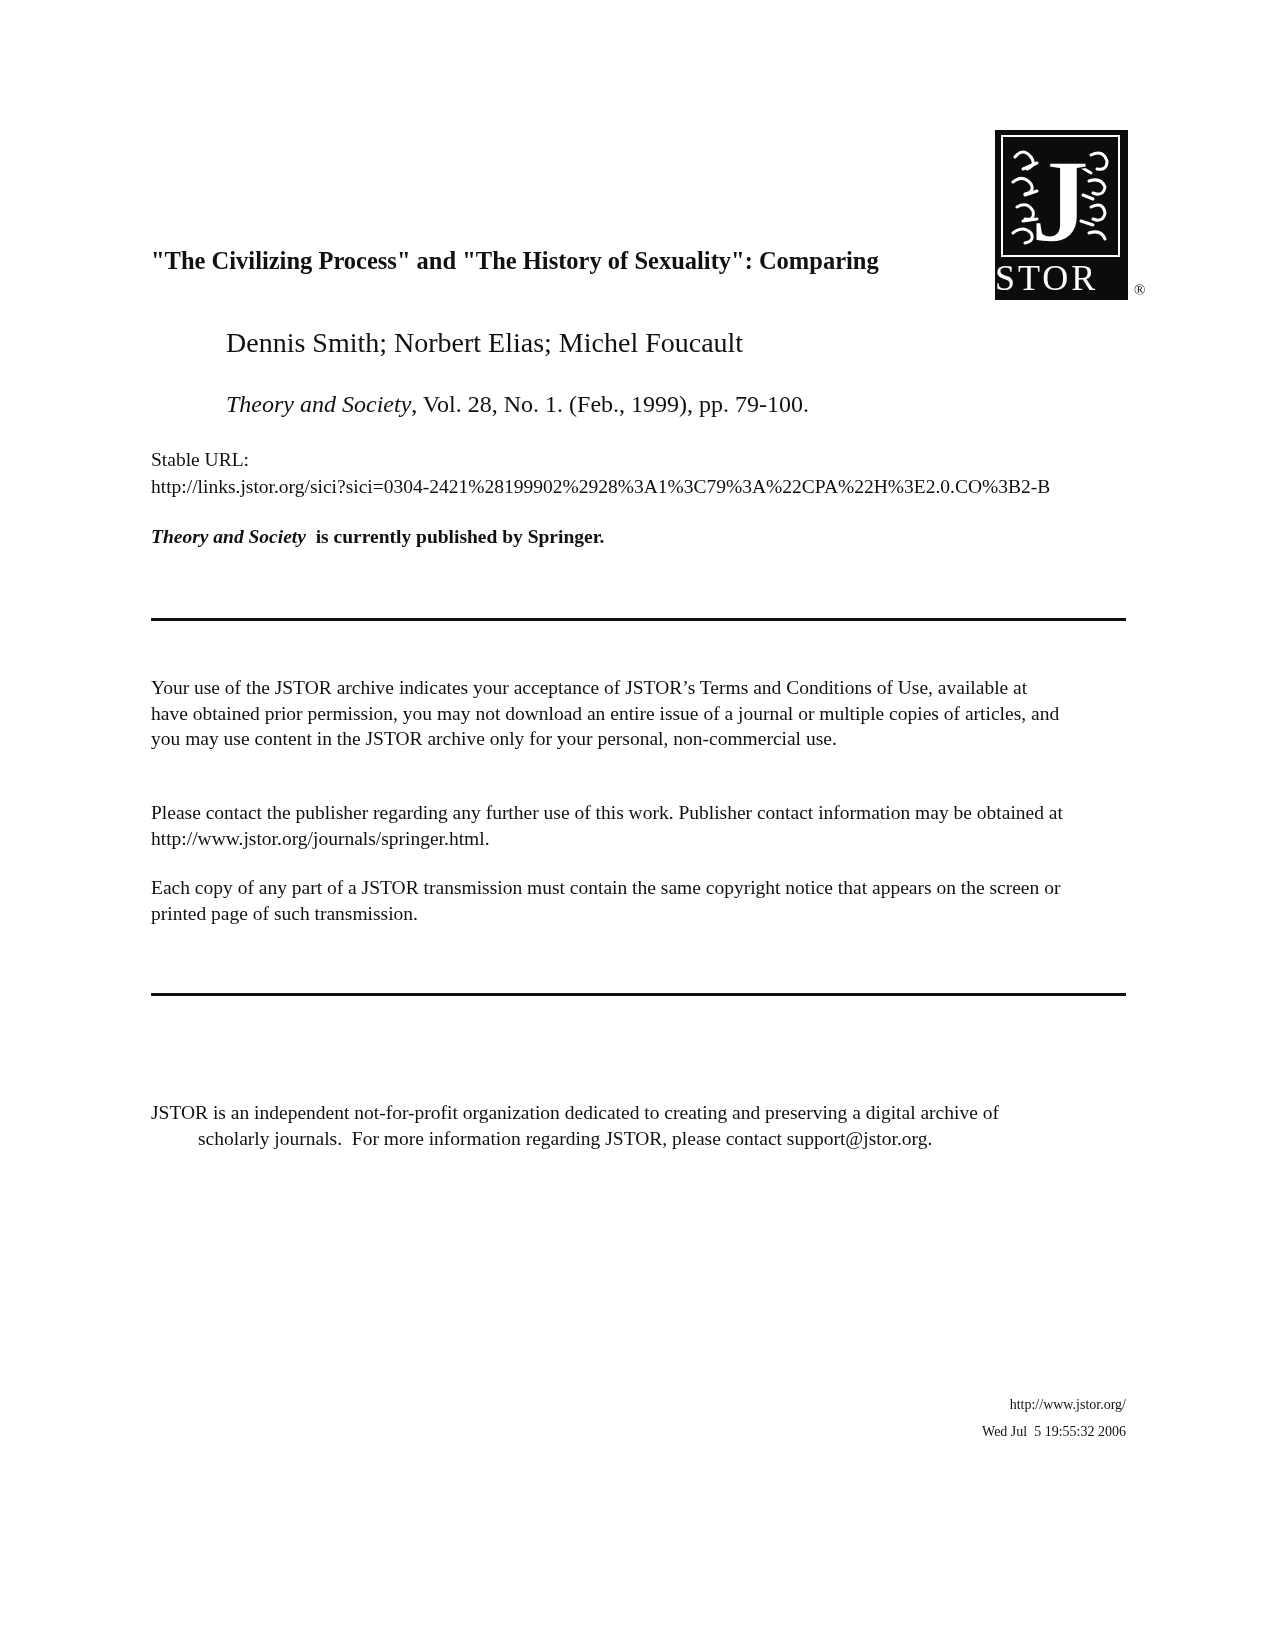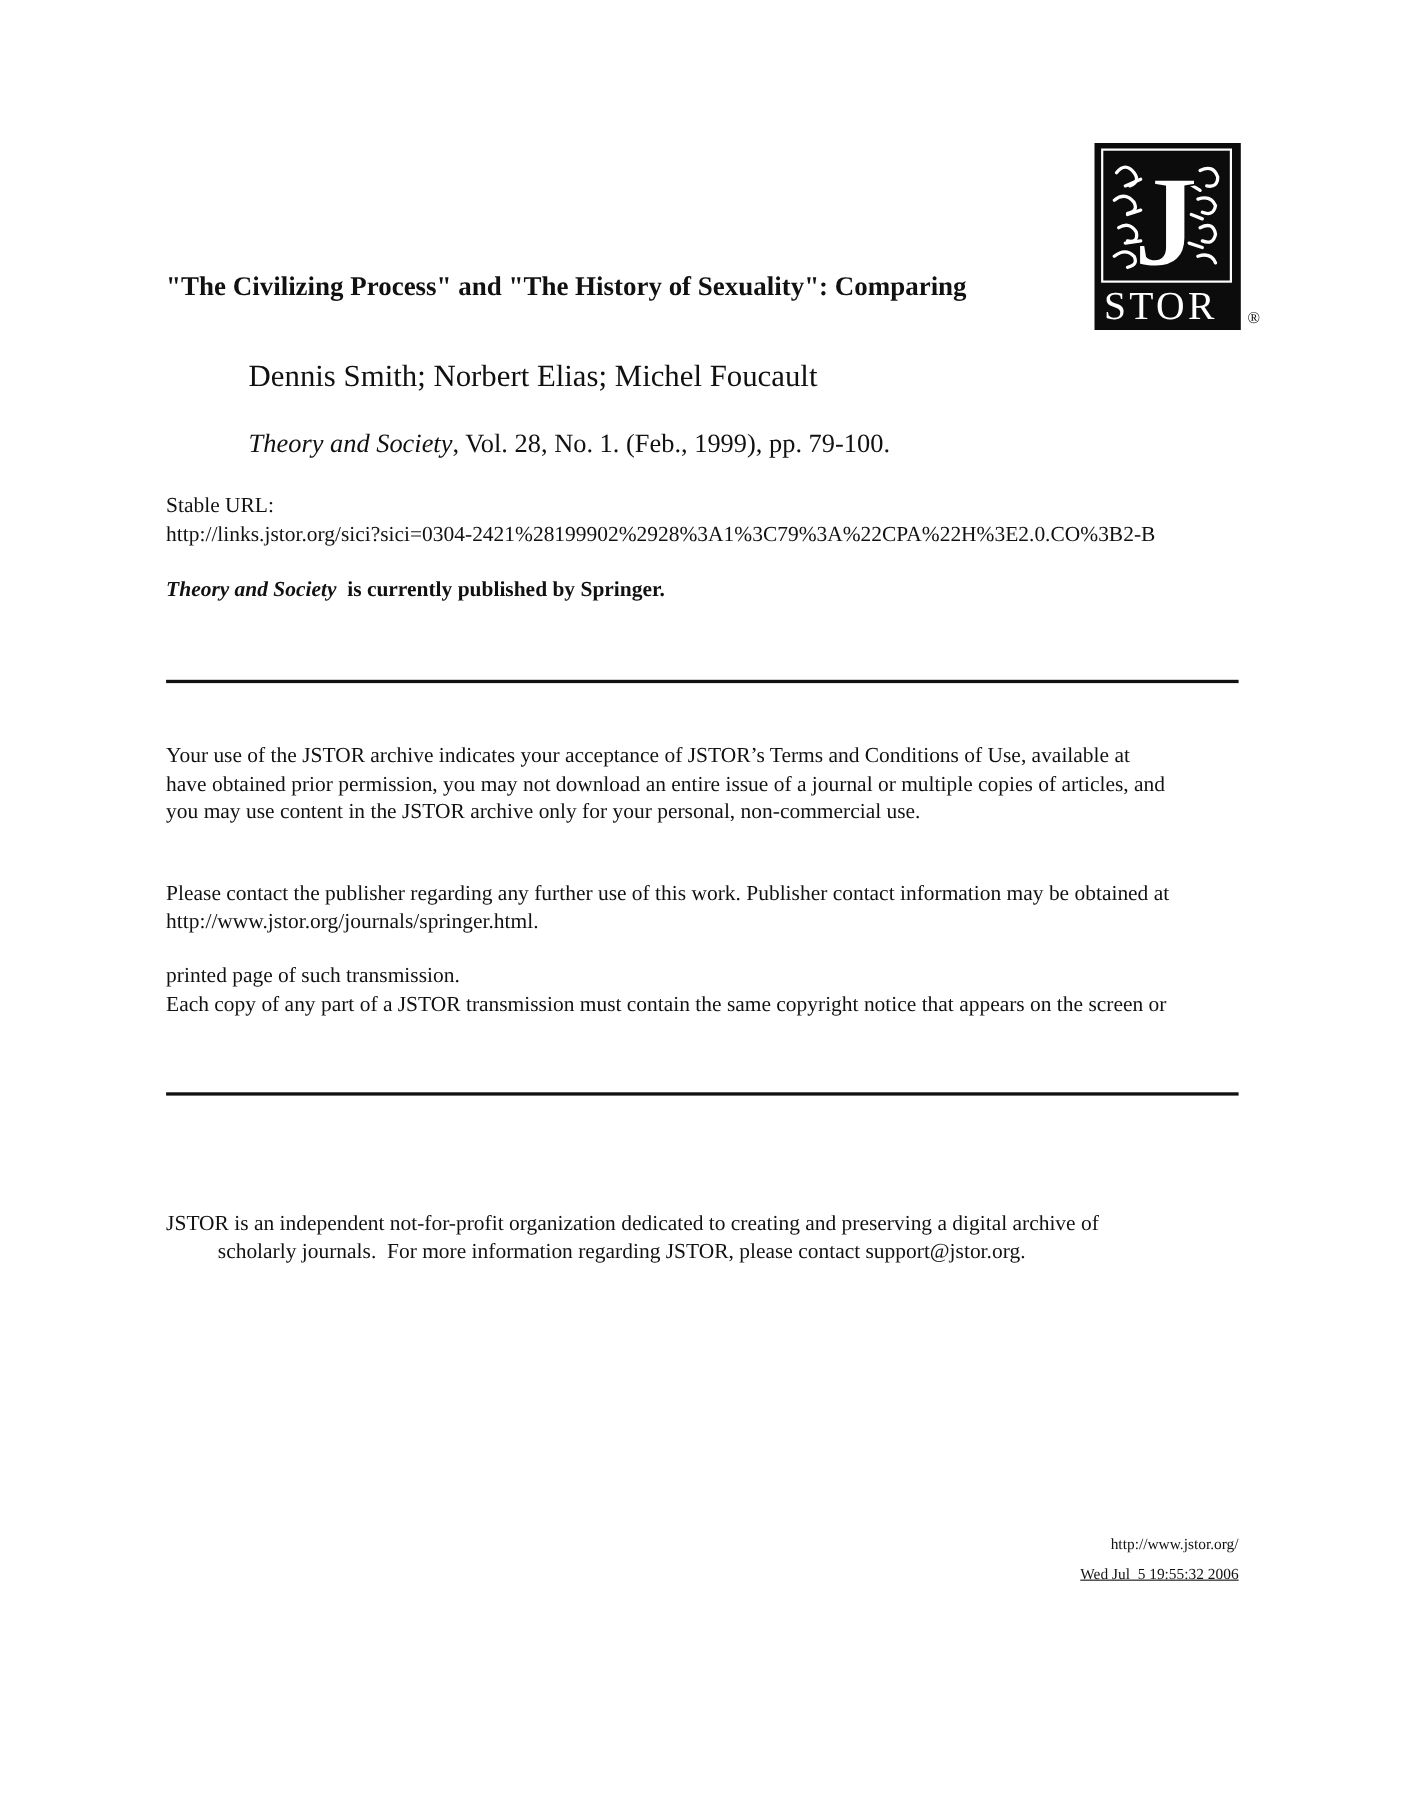--- a/index.html
+++ b/index.html
@@ -14,21 +14,21 @@
   .stable { left:151px; top:447px; }
   .url { left:151px; top:474px; }
   .publisher { left:151px; top:524px; }
   .publisher i { font-style:italic; }
   .rule { position:absolute; left:151px; width:975px; height:3px; background:#111; }
   .para { position:absolute; left:151px; width:980px; font-size:19.5px; line-height:25.5px; }
   .para .ln { display:block; white-space:nowrap; }
   .footer { position:absolute; right:149px; top:1391px; text-align:right; font-size:14px; line-height:27px; }
   .logo { position:absolute; left:995px; top:130px; width:133px; height:170px; background:#0c0c0c; }
   .logo .frame { position:absolute; left:6px; top:5px; width:119px; height:122px; border:2px solid #fff; box-sizing:border-box; }
-  .logo .stor { position:absolute; left:0; top:128px; width:112px; text-align:right; color:#fff;
+  .logo .stor { position:absolute; left:0; top:128px; width:112px; text-align:left; color:#fff;
                 font-family:"Liberation Serif", serif; font-size:36px; letter-spacing:3px; line-height:40px; }
   .reg { position:absolute; left:1134px; top:282px; font-size:15px; }
 </style>
 </head>
 <body>
 
 <div class="logo">
   <div class="frame">
     <svg width="115" height="118" viewBox="0 0 115 118">
       <g fill="none" stroke="#ffffff" stroke-width="3" stroke-linecap="round">
@@ -70,27 +70,27 @@
   <span class="ln">have obtained prior permission, you may not download an entire issue of a journal or multiple copies of articles, and</span>
   <span class="ln">you may use content in the JSTOR archive only for your personal, non-commercial use.</span>
 </div>
 
 <div class="para" style="top:800px;">
   <span class="ln">Please contact the publisher regarding any further use of this work. Publisher contact information may be obtained at</span>
   <span class="ln">http://www.jstor.org/journals/springer.html.</span>
 </div>
 
 <div class="para" style="top:875px;">
+  <span class="ln">Each copy of any part of a JSTOR transmission must contain the same copyright notice that appears on the screen or</span>
   <span class="ln">printed page of such transmission.</span>
-  <span class="ln">Each copy of any part of a JSTOR transmission must contain the same copyright notice that appears on the screen or</span>
 </div>
 
 <div class="rule" style="top:993px;"></div>
 
 <div class="para" style="top:1100px;">
   <span class="ln">JSTOR is an independent not-for-profit organization dedicated to creating and preserving a digital archive of</span>
   <span class="ln" style="white-space:pre;margin-left:47px;">scholarly journals.  For more information regarding JSTOR, please contact support@jstor.org.</span>
 </div>
 
 <div class="footer">
   <div>http://www.jstor.org/</div>
-  <div style="white-space:pre;text-decoration:underline;">Wed Jul  5 19:55:32 2006</div>
+  <div style="white-space:pre;">Wed Jul  5 19:55:32 2006</div>
 </div>
 
 </body></html>

